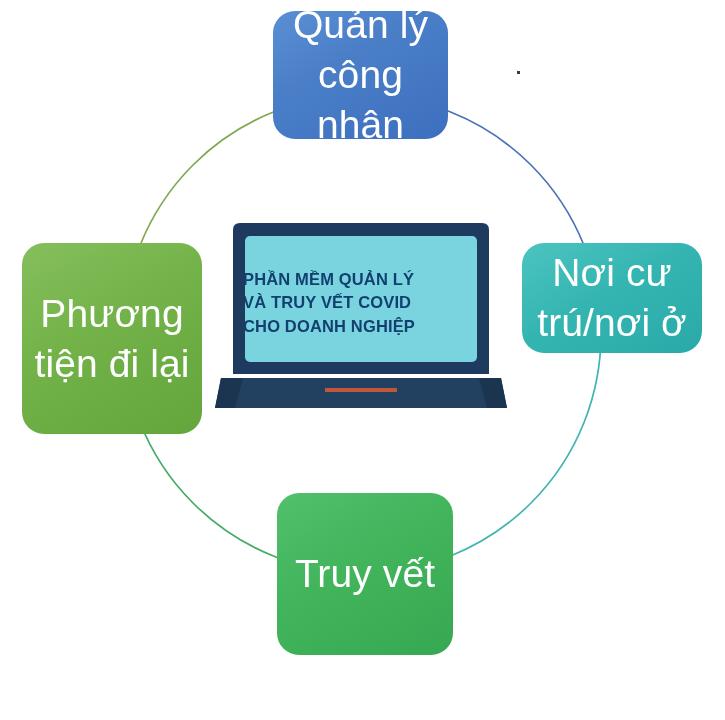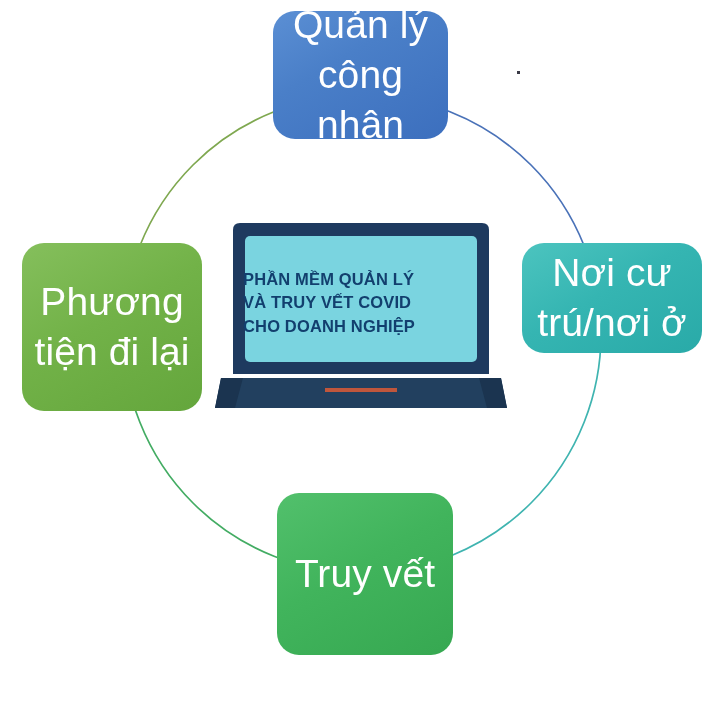--- a/index.html
+++ b/index.html
@@ -59,21 +59,21 @@
     left: 522px;
     top: 243px;
     width: 180px;
     height: 110px;
     background: linear-gradient(150deg, #4cc4bf 0%, #35b5b2 45%, #29aaa8 100%);
   }
   #node-transport {
     left: 22px;
     top: 243px;
     width: 180px;
-    height: 168px;
+    height: 191px;
     background: linear-gradient(150deg, #85bf5c 0%, #72b248 45%, #64a63c 100%);
   }
   #node-tracing {
     left: 277px;
     top: 493px;
     width: 176px;
     height: 162px;
     background: linear-gradient(150deg, #52c06c 0%, #41b45c 45%, #36a851 100%);
   }
 

